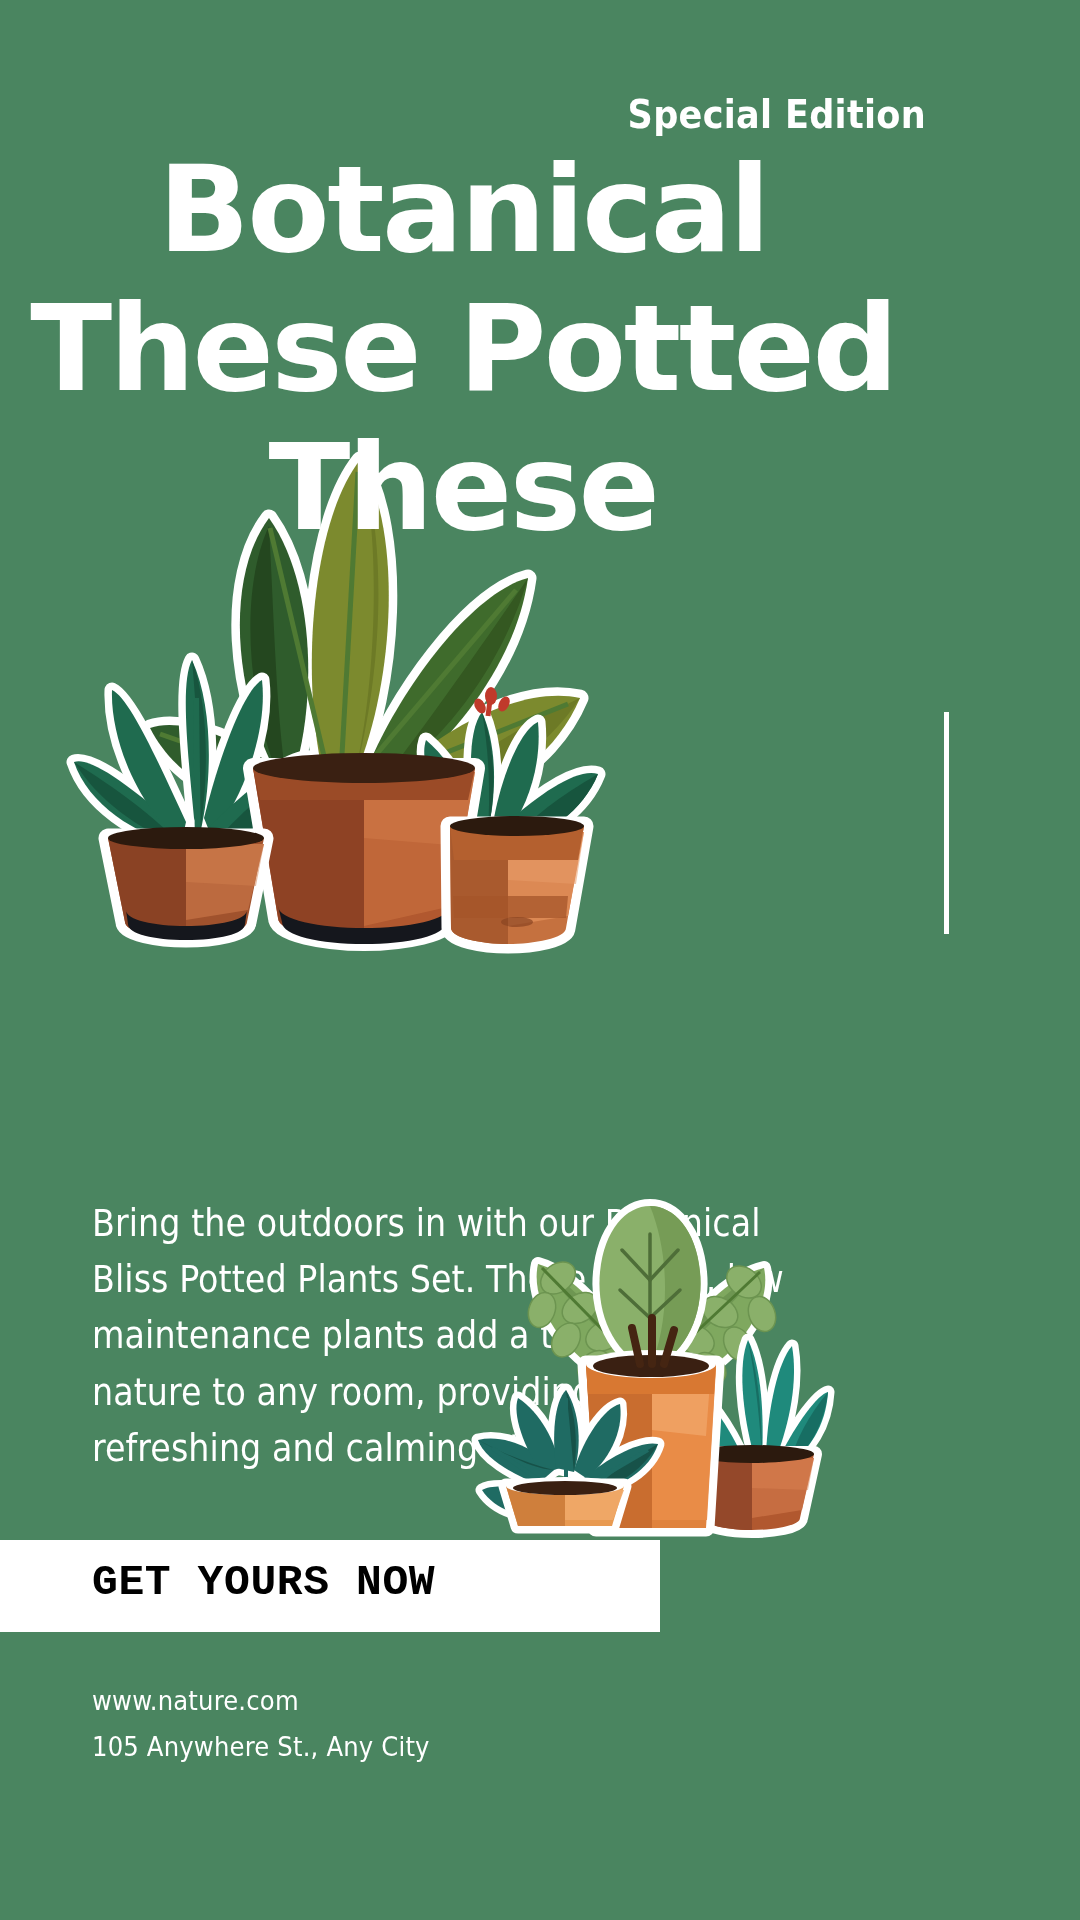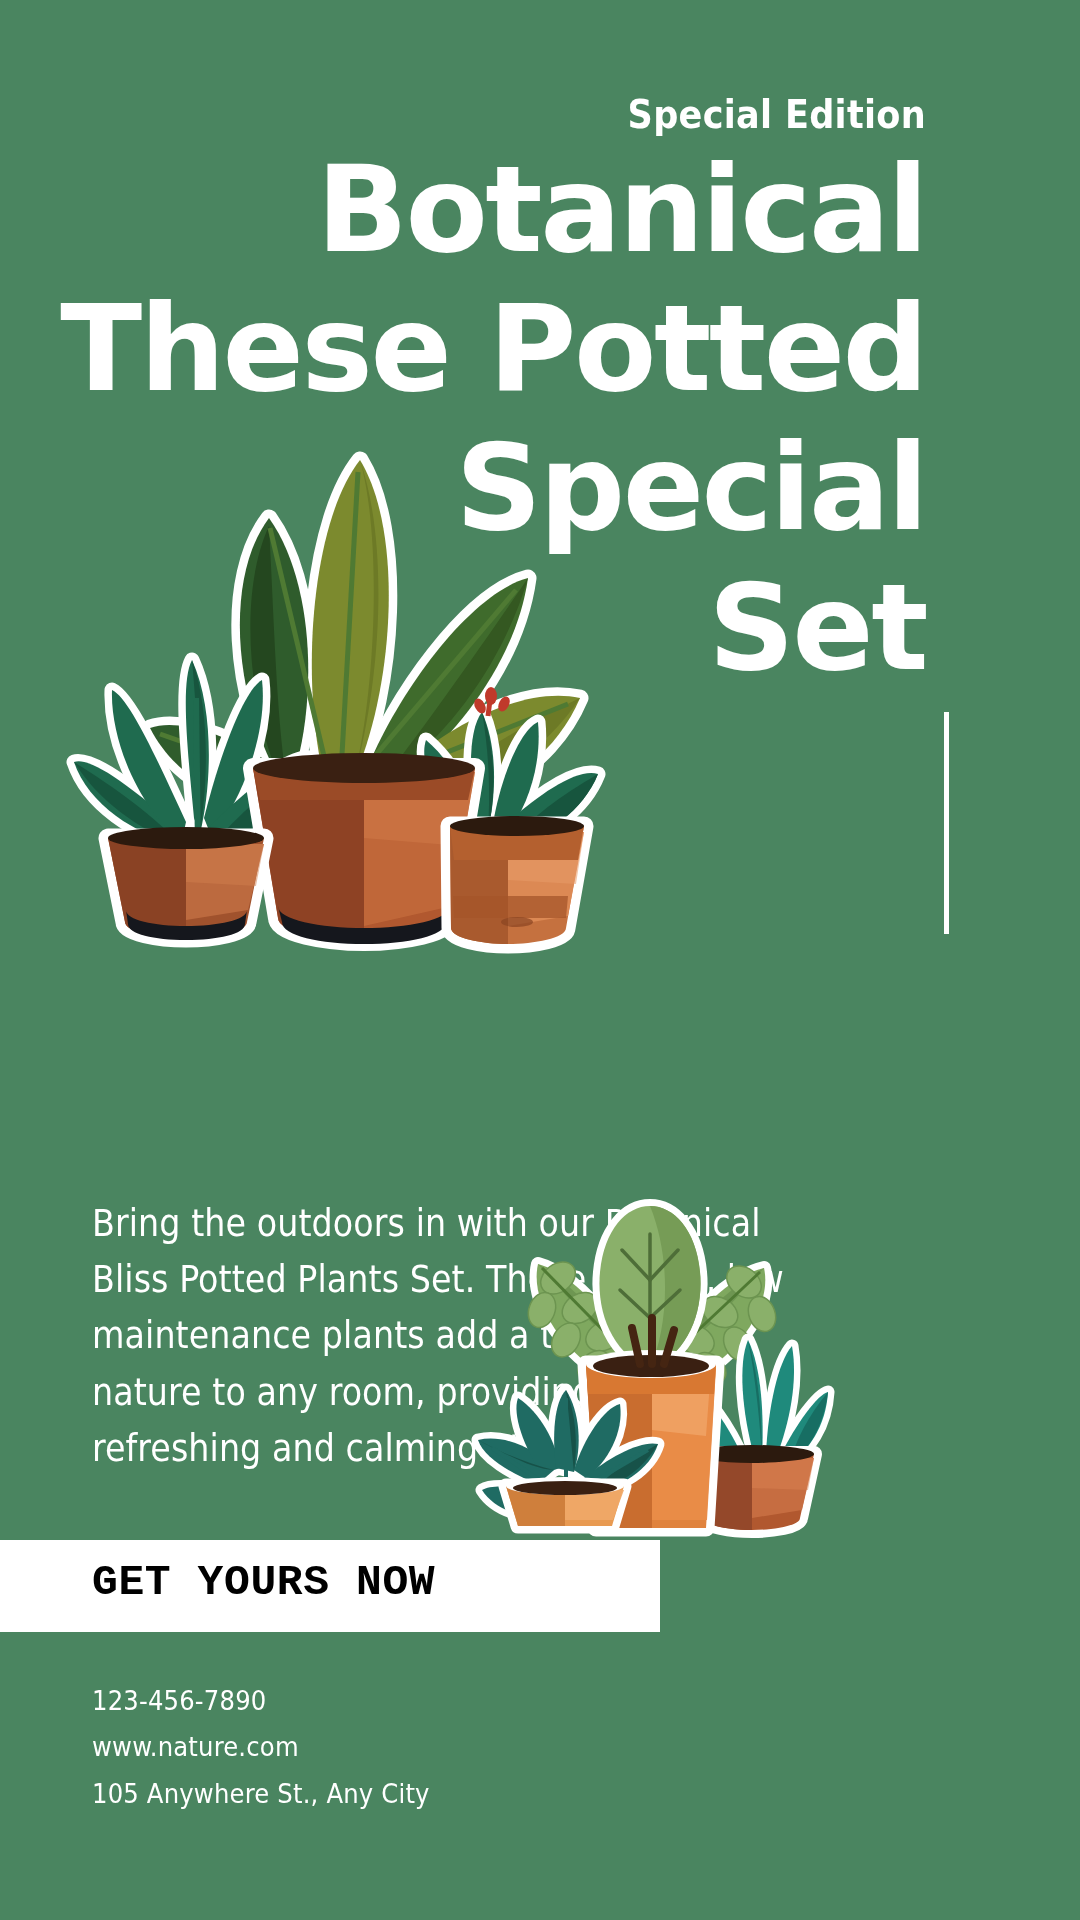--- a/index.html
+++ b/index.html
@@ -24,21 +24,21 @@
     font-size:39px;
     font-weight:600;
     color:#ffffff;
     letter-spacing:0.3px;
     font-family:"DejaVu Sans Condensed","Liberation Sans Narrow","Liberation Sans", sans-serif;
     white-space:nowrap;
   }
   .headline{
     position:absolute;
     left:0; right:74px; top:140px;
-    text-align:right;
+    text-align:center;
     color:#ffffff;
     font-weight:700;
     font-size:120px;
     line-height:1.16;
     letter-spacing:-2.5px;
     font-family:"DejaVu Sans","Liberation Sans", sans-serif;
     z-index:6;
     pointer-events:none;
   }
   .headline .ln{ display:block; white-space:nowrap; }
@@ -111,22 +111,21 @@
 </head>
 <body>
 
 <div id="poster">
 
   <div class="eyebrow">Special Edition</div>
 
   <div class="headline">
     <span class="ln">Botanical</span>
     <span class="ln">These Potted</span>
-    <span class="ln">Special</span>
-    <span class="ln">Set</span>
+    <span class="ln">These</span>
   </div>
 
   <div class="vrule"></div>
 
   <div class="art art-main">
     <svg width="600" height="560" viewBox="0 0 600 560">
       <defs>
         <g id="bigleaf">
           <path d="M0,0 C -46,-78 -40,-196 0,-250 C 40,-196 46,-78 0,0 Z"></path>
         </g>
@@ -386,18 +385,17 @@
         <ellipse cx="103" cy="318" rx="59" ry="9" fill="#ffffff"></ellipse>
         <ellipse cx="103" cy="320" rx="52" ry="7" fill="#3a2012"></ellipse>
       </g>
     </svg>
   </div>
 
   <div class="cta-band"></div>
   <div class="cta-label">GET YOURS NOW</div>
 
   <div class="footer">
-    <div>123-456-7890</div>
     <div>www.nature.com</div>
     <div>105 Anywhere St., Any City</div>
   </div>
 
 </div>
 
 </body></html>

